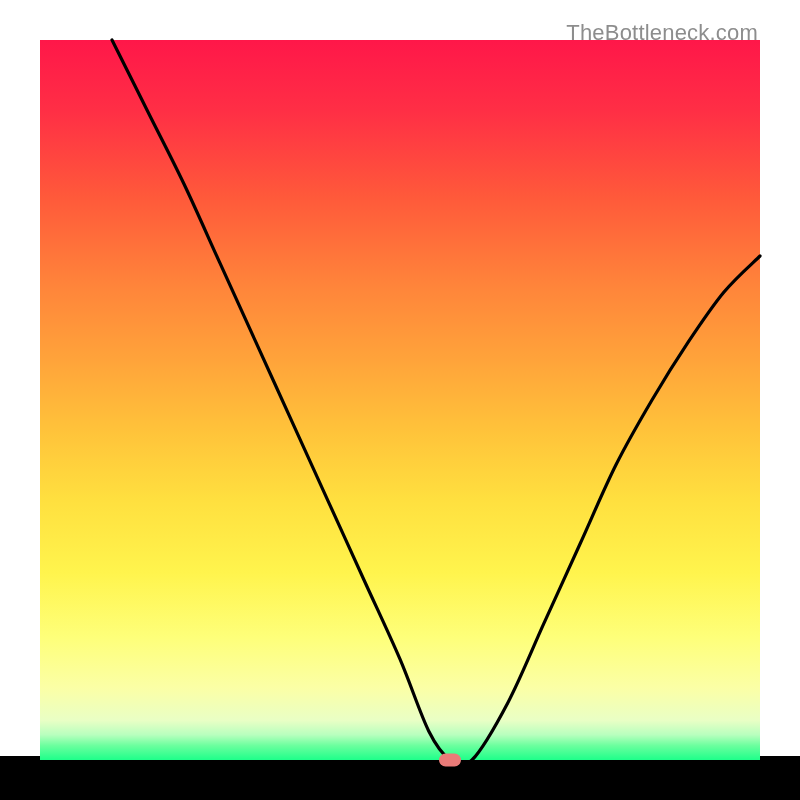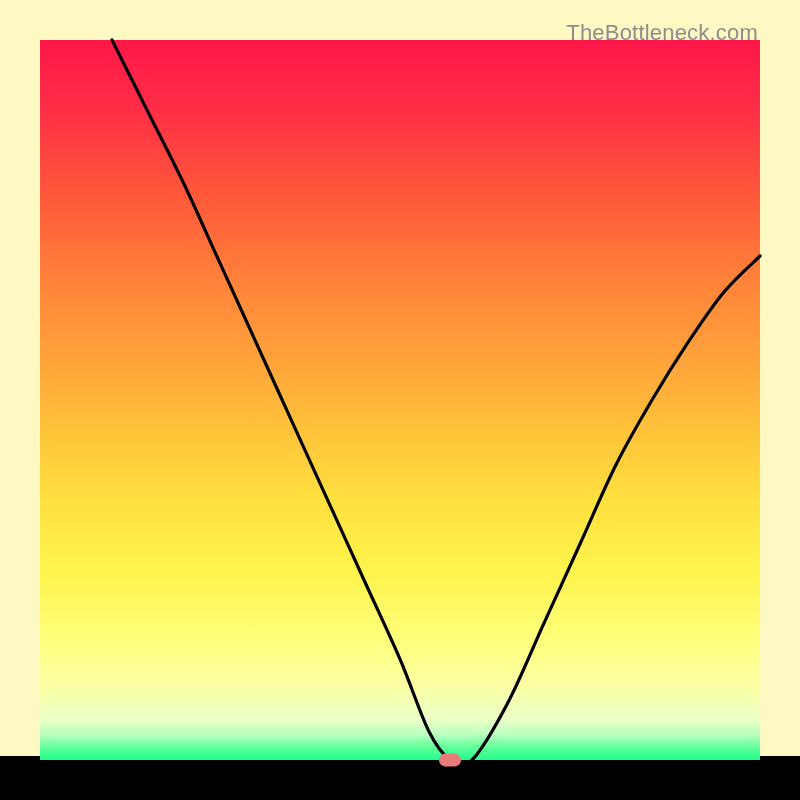--- a/index.html
+++ b/index.html
@@ -8,21 +8,21 @@
     width: 800px;
     height: 800px;
     background: #000;
     overflow: hidden;
     font-family: Arial, Helvetica, sans-serif;
   }
   .frame {
     position: relative;
     width: 800px;
     height: 756px;
-    background: #fef9c3;
+    background: #ffffff;
   }
   .plot-area {
     position: absolute;
     left: 40px;
     top: 40px;
     width: 720px;
     height: 720px;
     
     background: linear-gradient(
       to bottom,

